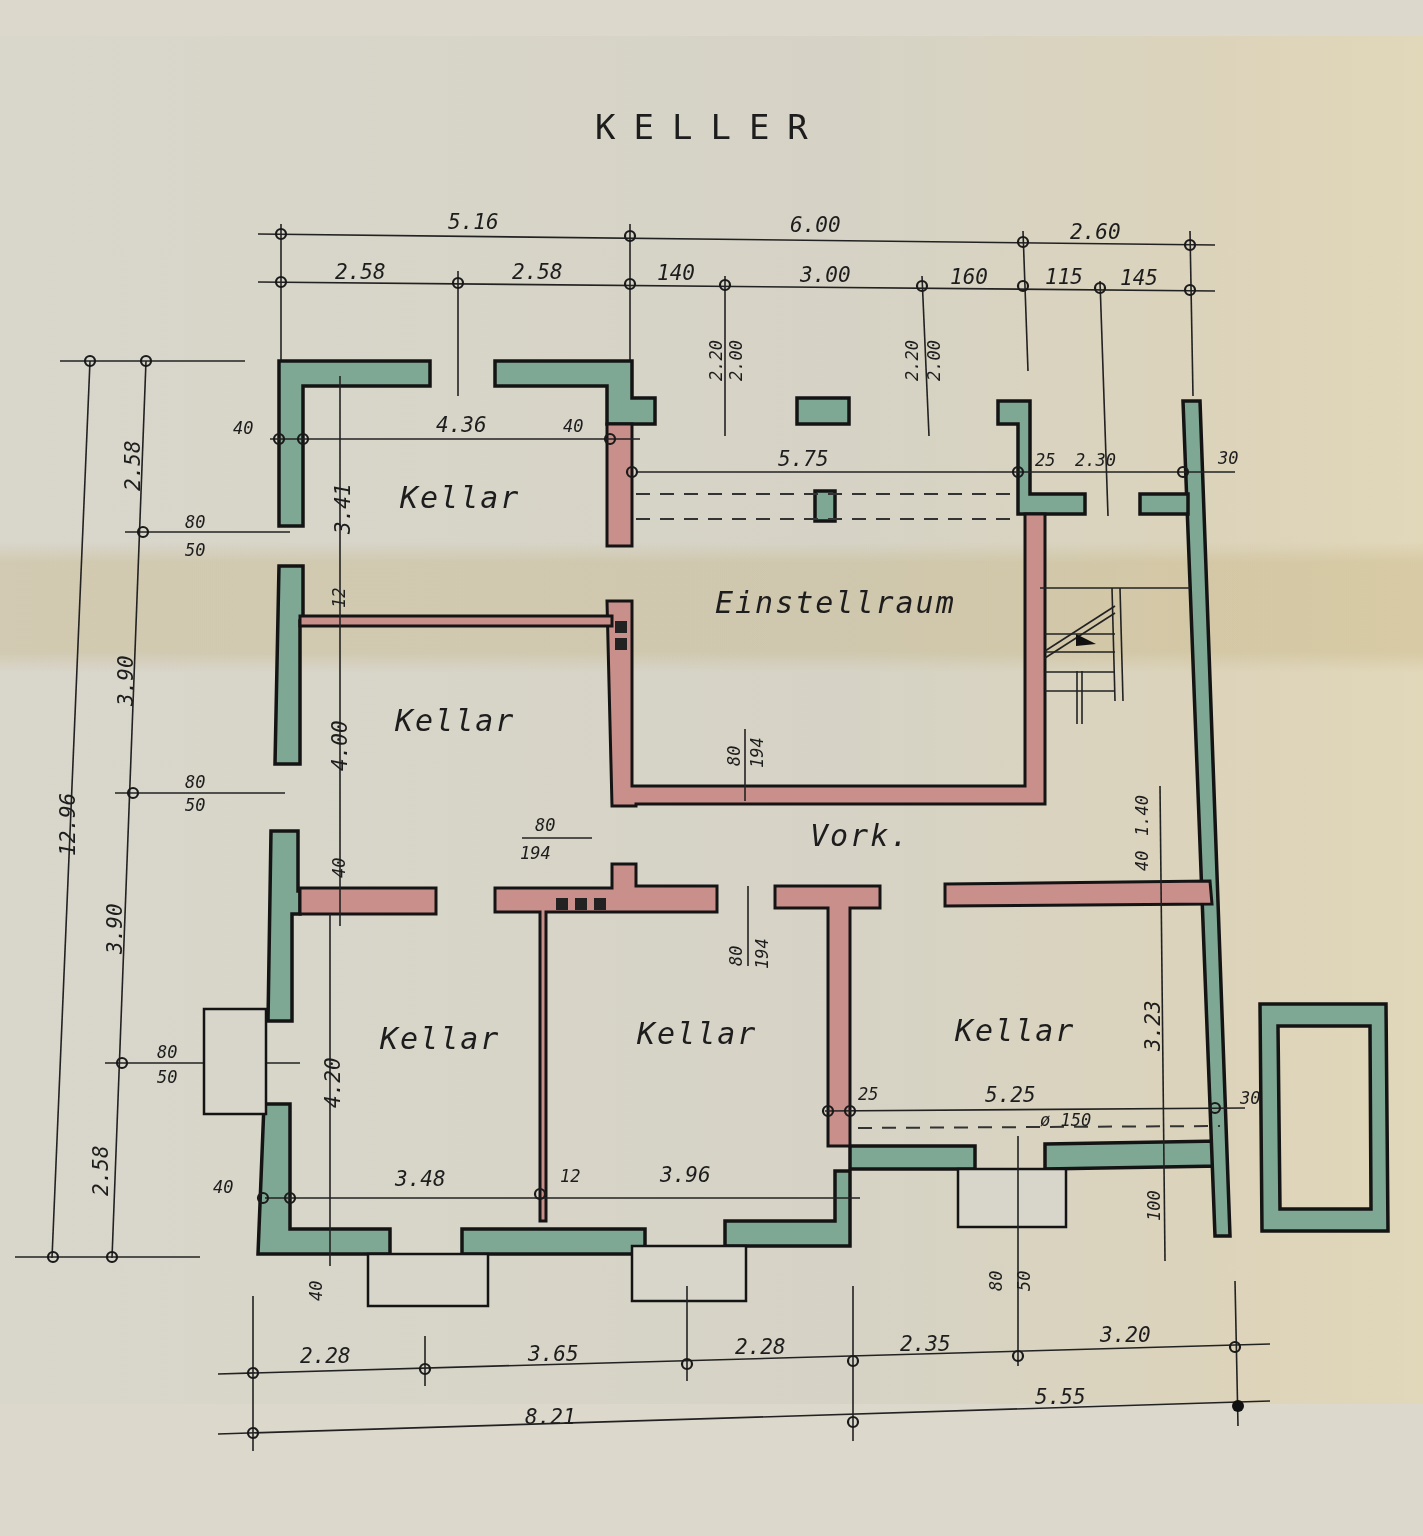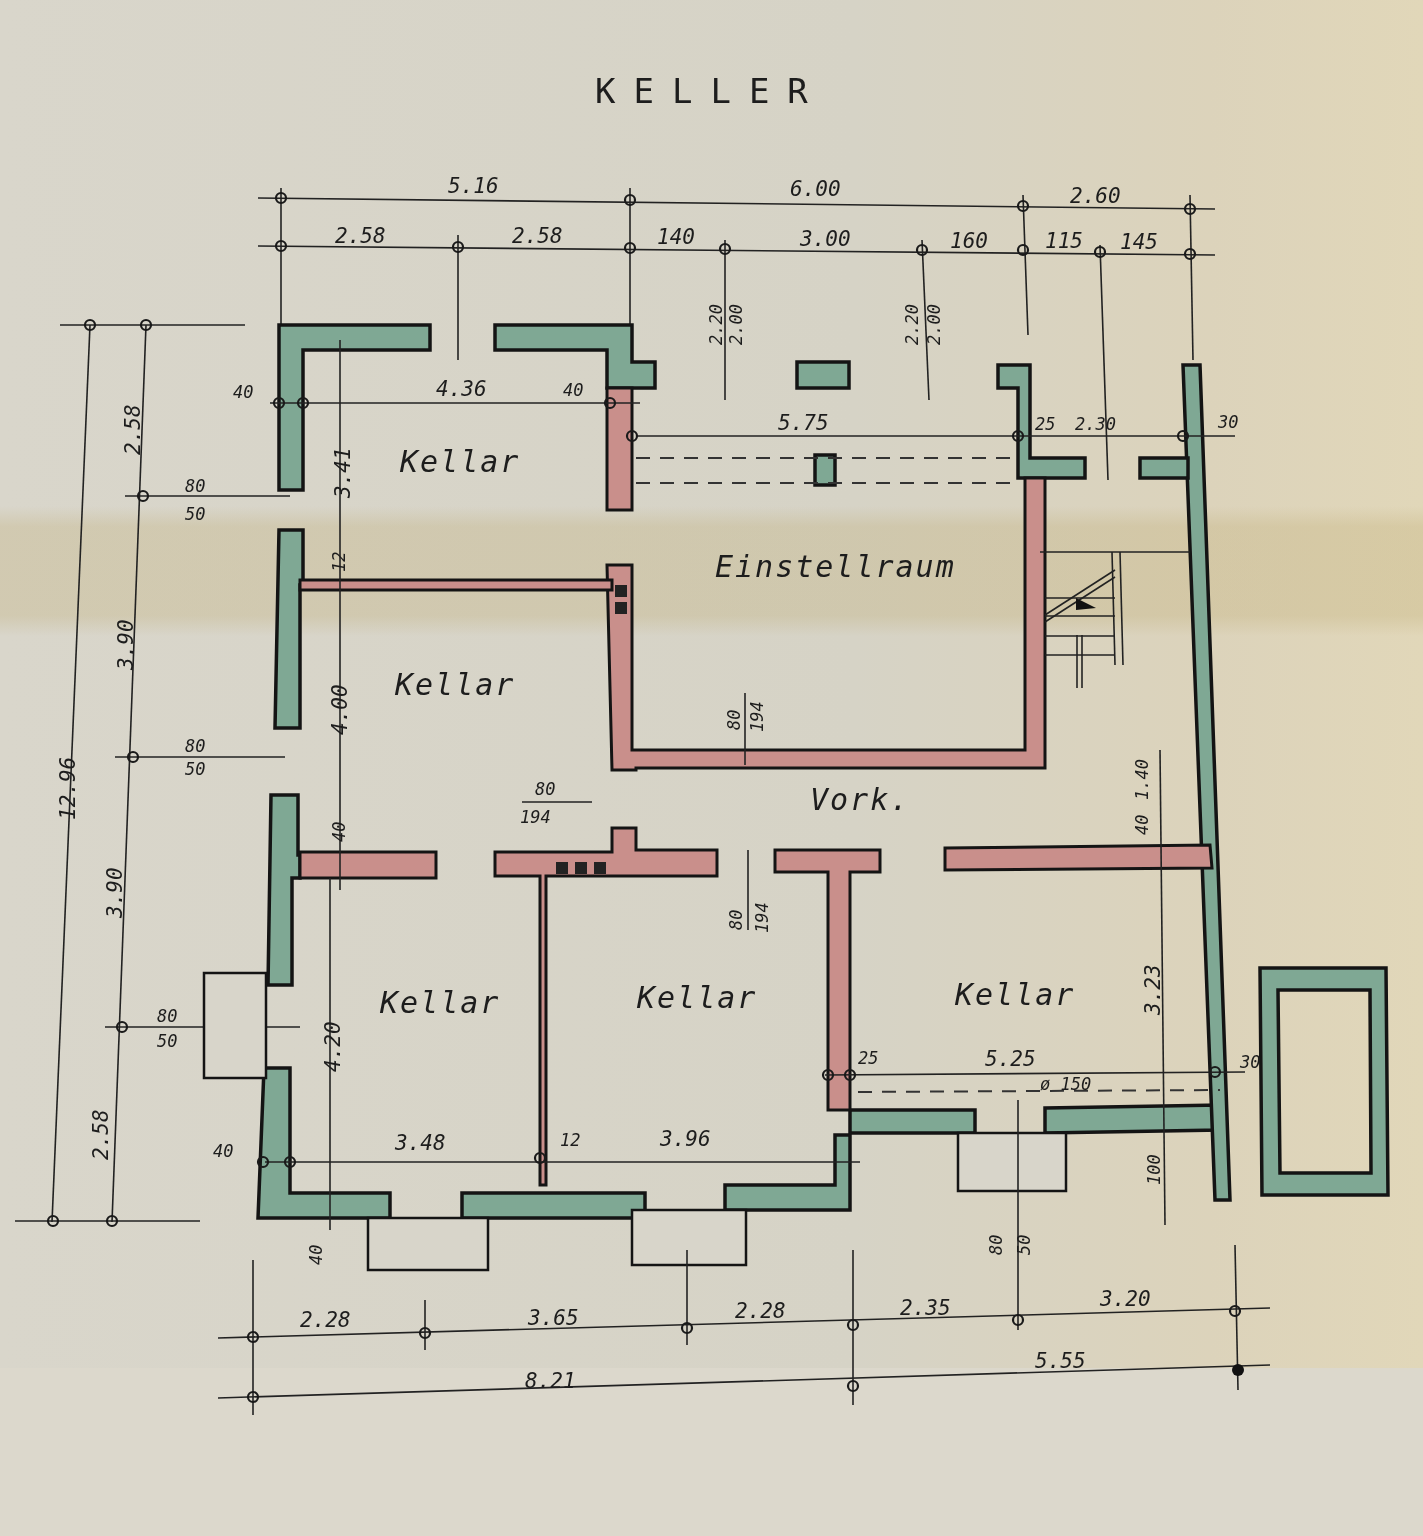--- a/index.html
+++ b/index.html
@@ -6,20 +6,21 @@
   body {
     width: 1423px; height: 1536px; overflow: hidden;
     background: #dcd8cc;
     font-family: "DejaVu Sans Mono", monospace;
   }
   #sheet {
     position: relative; width: 1423px; height: 1368px;
     background:
       linear-gradient(180deg, rgba(0,0,0,0) 0%, rgba(0,0,0,0) 37%, rgba(190,170,110,0.28) 38.5%, rgba(190,170,110,0.28) 45%, rgba(0,0,0,0) 46.5%),
       linear-gradient(90deg, #d9d6cb 0%, #d6d3c6 60%, #dcd3bb 85%, #e1d7b9 100%);
+    margin-top: 36px;
   }
   svg { position: absolute; left: 0; top: 0; }
   .dim { font-family: "DejaVu Sans Mono", monospace; font-size: 21px; fill: #1d1d1d; font-style: italic; }
   .dim-sm { font-family: "DejaVu Sans Mono", monospace; font-size: 17px; fill: #1d1d1d; font-style: italic; }
   .room { font-family: "DejaVu Sans Mono", monospace; font-size: 30px; fill: #1d1d1d; font-style: italic; letter-spacing: 2px; }
   .title { font-family: "DejaVu Sans Mono", monospace; font-size: 34px; fill: #1d1d1d; letter-spacing: 18px; }
   .ln { stroke: #222; stroke-width: 1.6; fill: none; }
   .wall-out { fill: #7fa894; stroke: #141414; stroke-width: 3.5; }
   .wall-in { fill: #c98f8b; stroke: #141414; stroke-width: 3; }
   .open { fill: #d8d5ca; stroke: #141414; stroke-width: 2.5; }

